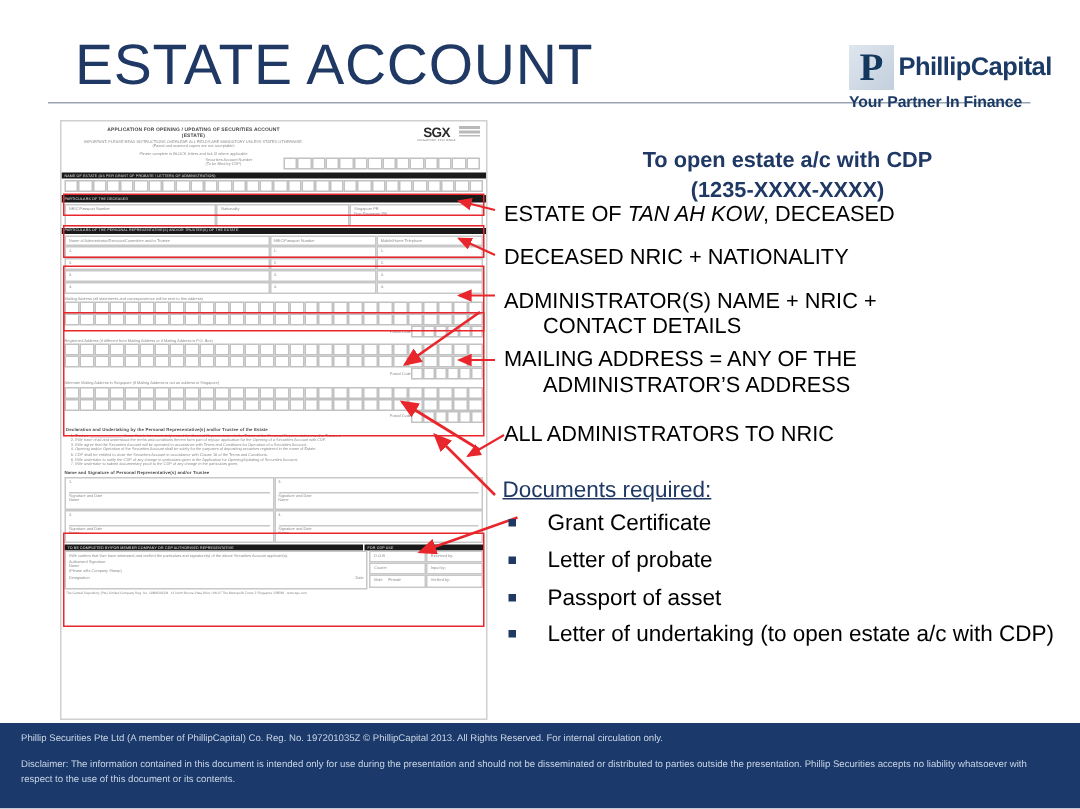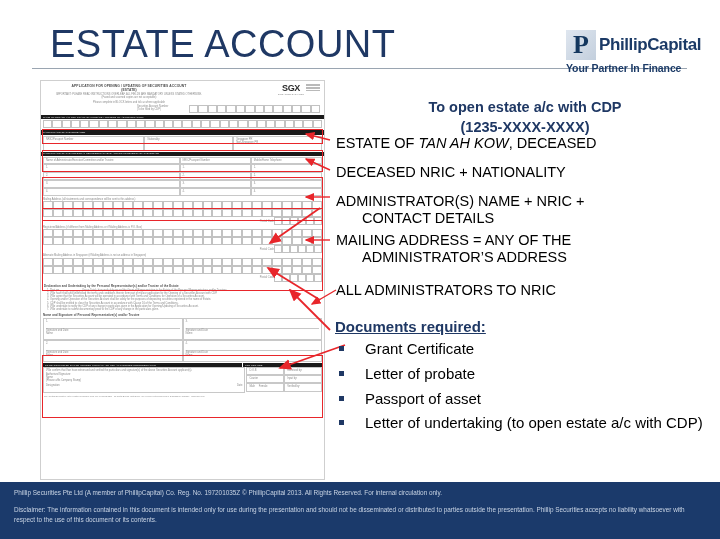--- a/index.html
+++ b/index.html
@@ -111,21 +111,21 @@
 
   
   svg#arrows {
     position:absolute; left:0; top:0; width:720px; height:539px;
     pointer-events:none;
   }
 
   
   #docs-title {
     position:absolute; left:335px; top:318px;
-    font-size:15px; font-weight:bold; color:#1F3864;
+    font-size:15px; font-weight:normal; color:#1F3864;
     text-decoration:underline;
   }
   #docs-list {
     position:absolute; left:335px; top:340px; width:380px;
     list-style:none;
   }
   #docs-list li {
     position:relative; padding-left:30px;
     font-size:15px; color:#000; line-height:1.25;
     margin-bottom:6px;

